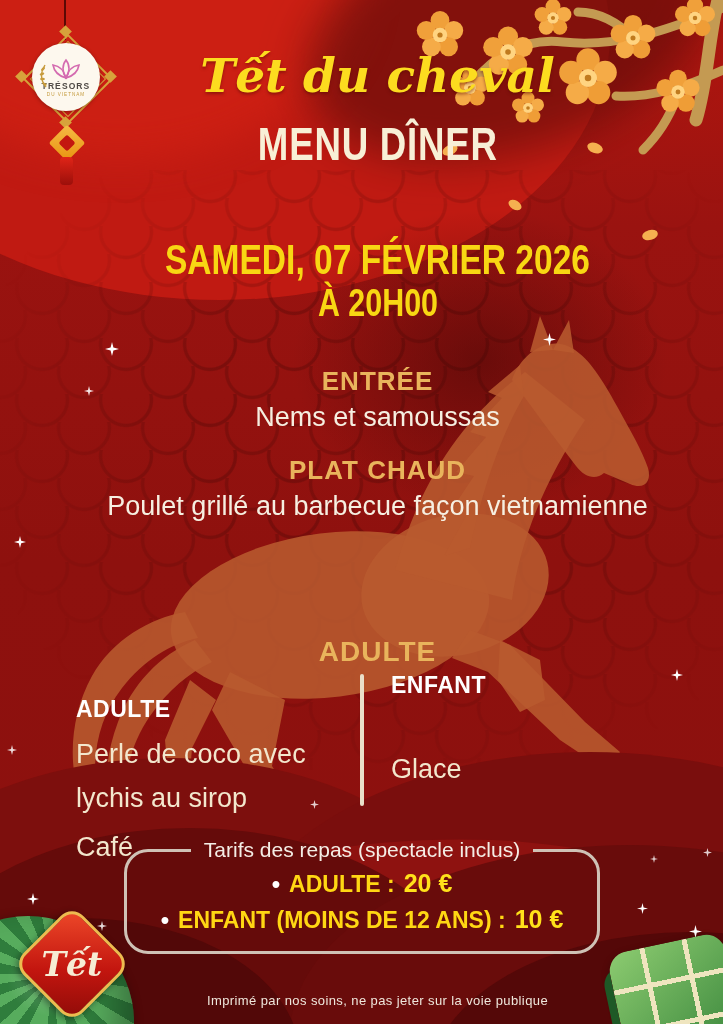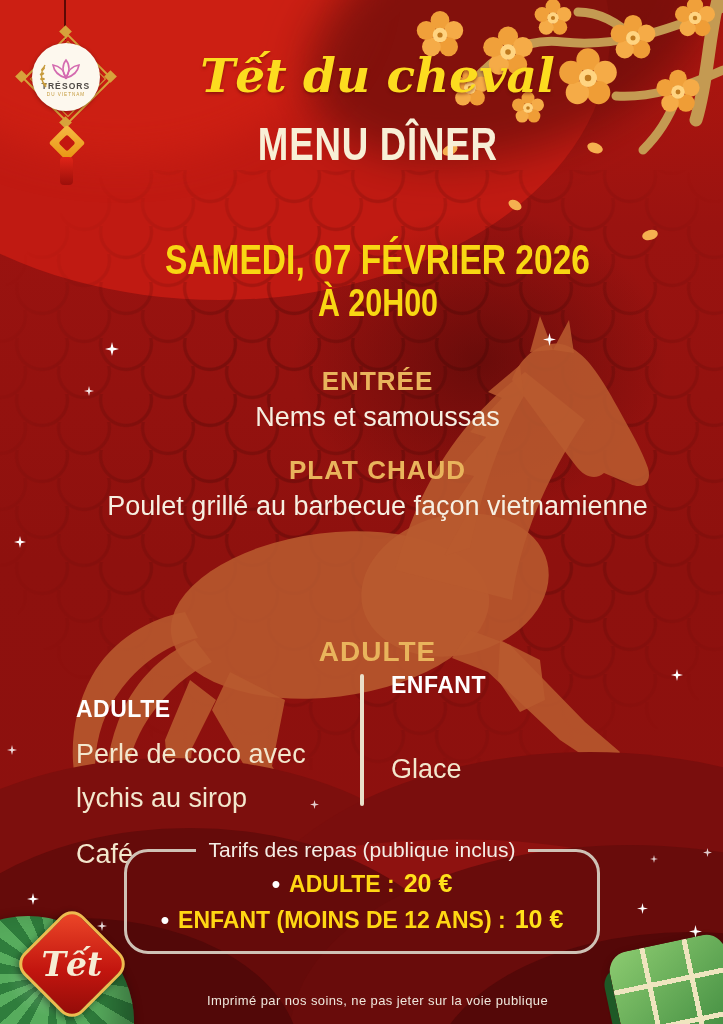--- a/index.html
+++ b/index.html
@@ -56,21 +56,21 @@
   .section-label{font-size:26px;font-weight:bold;color:#e9b45c;letter-spacing:1px;}
   .section-item{font-size:27px;color:#f6efe1;margin-top:5px;}
   .sec-entree{top:366px;}
   .sec-plat{top:455px;}
   .sec-accomp{top:545px;}
   .dessert-label{top:636px;font-size:28px;font-weight:bold;color:#e9b45c;letter-spacing:1px;}
   .col-left{position:absolute;top:696px;right:385px;width:262px;text-align:left;}
   .col-right{position:absolute;top:672px;left:391px;width:220px;text-align:left;}
   .col-header{font-size:23px;font-weight:bold;color:#ffffff;letter-spacing:.5px;}
   .col-item{font-size:27px;color:#f3e7cd;line-height:44px;margin-top:9px;}
-  .col-item.small-gap{margin-top:12px;}
+  .col-item.small-gap{margin-top:5px;}
   .col-item.glace{margin-top:48px;}
   .divider{left:360px;top:674px;width:4px;height:132px;background:#eadfc9;border-radius:2px;}
   
   .pricing{position:absolute;left:124px;top:838px;width:470px;height:110px;margin:0;
     border:3px solid #cfc2b6;border-radius:24px;padding:0;}
   .pricing legend{margin:0 auto;padding:0 13px;font-size:21px;color:#f4ede5;text-align:center;}
   .price-row{display:flex;justify-content:center;align-items:baseline;gap:9px;margin-top:7px;
     font-size:23px;font-weight:bold;color:#ffd713;}
   .price-row .bullet{color:#ffffff;font-size:24px;}
   .price-row .price{font-size:25px;color:#ffe11a;}
@@ -233,21 +233,21 @@
     <div class="col-item">Perle de coco avec lychis au sirop</div>
     <div class="col-item small-gap">Café</div>
   </div>
   <div class="layer divider"></div>
   <div class="col-right">
     <div class="col-header">ENFANT</div>
     <div class="col-item glace">Glace</div>
   </div>
 
   <fieldset class="pricing">
-    <legend>Tarifs des repas (publique inclus)</legend>
+    <legend>Tarifs des repas (spectacle inclus)</legend>
     <div class="price-row">
       <span class="bullet">•</span>
       <span>ADULTE :</span>
       <span class="price">20 €</span>
     </div>
     <div class="price-row">
       <span class="bullet">•</span>
       <span>ENFANT (MOINS DE 12 ANS) :</span>
       <span class="price">10 €</span>
     </div>

